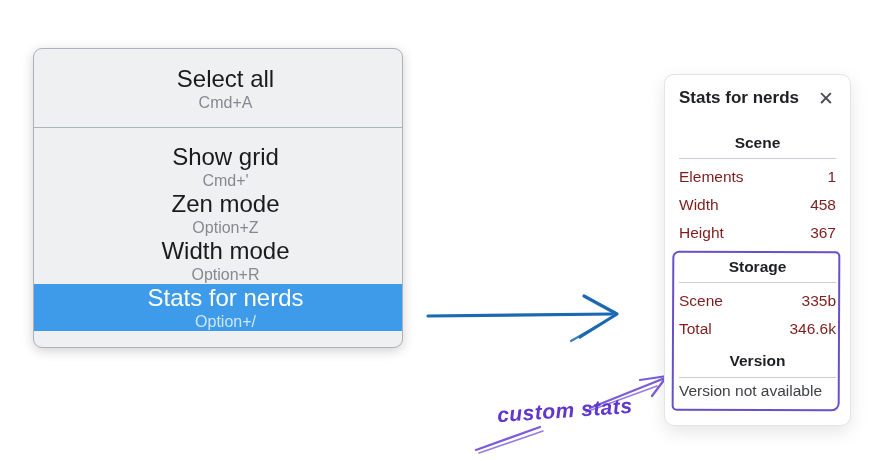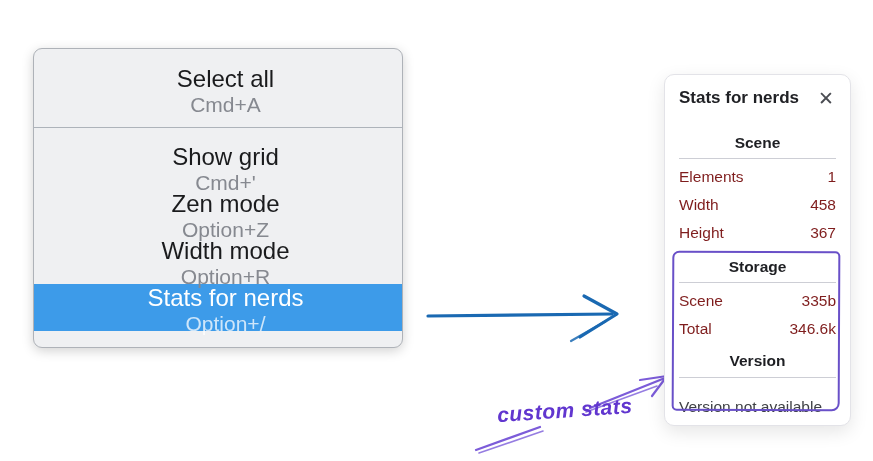--- a/index.html
+++ b/index.html
@@ -30,21 +30,21 @@
     display: flex;
     align-items: center;
     justify-content: space-between;
     padding: 0 30px 0 45px;
     font-size: 24px;
     color: #1a1b1d;
     cursor: default;
     flex-direction: column;
   }
   .menu-item .mi-shortcut {
-    font-size: 21px;
+    font-size: 16px;
     color: #868990;
   }
   .menu-item.highlighted {
     background: var(--menu-highlight, #3d9be9);
     color: #ffffff;
   }
   .menu-item.highlighted .mi-shortcut {
     color: rgba(255,255,255,.75);
   }
   .menu-divider {
@@ -140,21 +140,21 @@
   .sec-divider.version-div { margin-top: 6px; }
   .stat-rows { margin-top: 4px; }
   .stat-row {
     display: flex;
     justify-content: space-between;
     font-size: 15.5px;
     line-height: 28px;
     color: #7f1d1d;
   }
   .version-note {
-    margin-top: 16px;
+    margin-top: 0;
     font-size: 15.5px;
     line-height: 26px;
     color: #3f4145;
     white-space: nowrap;
   }
 
   
   .sketch-box {
     position: absolute;
     left: 7px; top: 176px;

